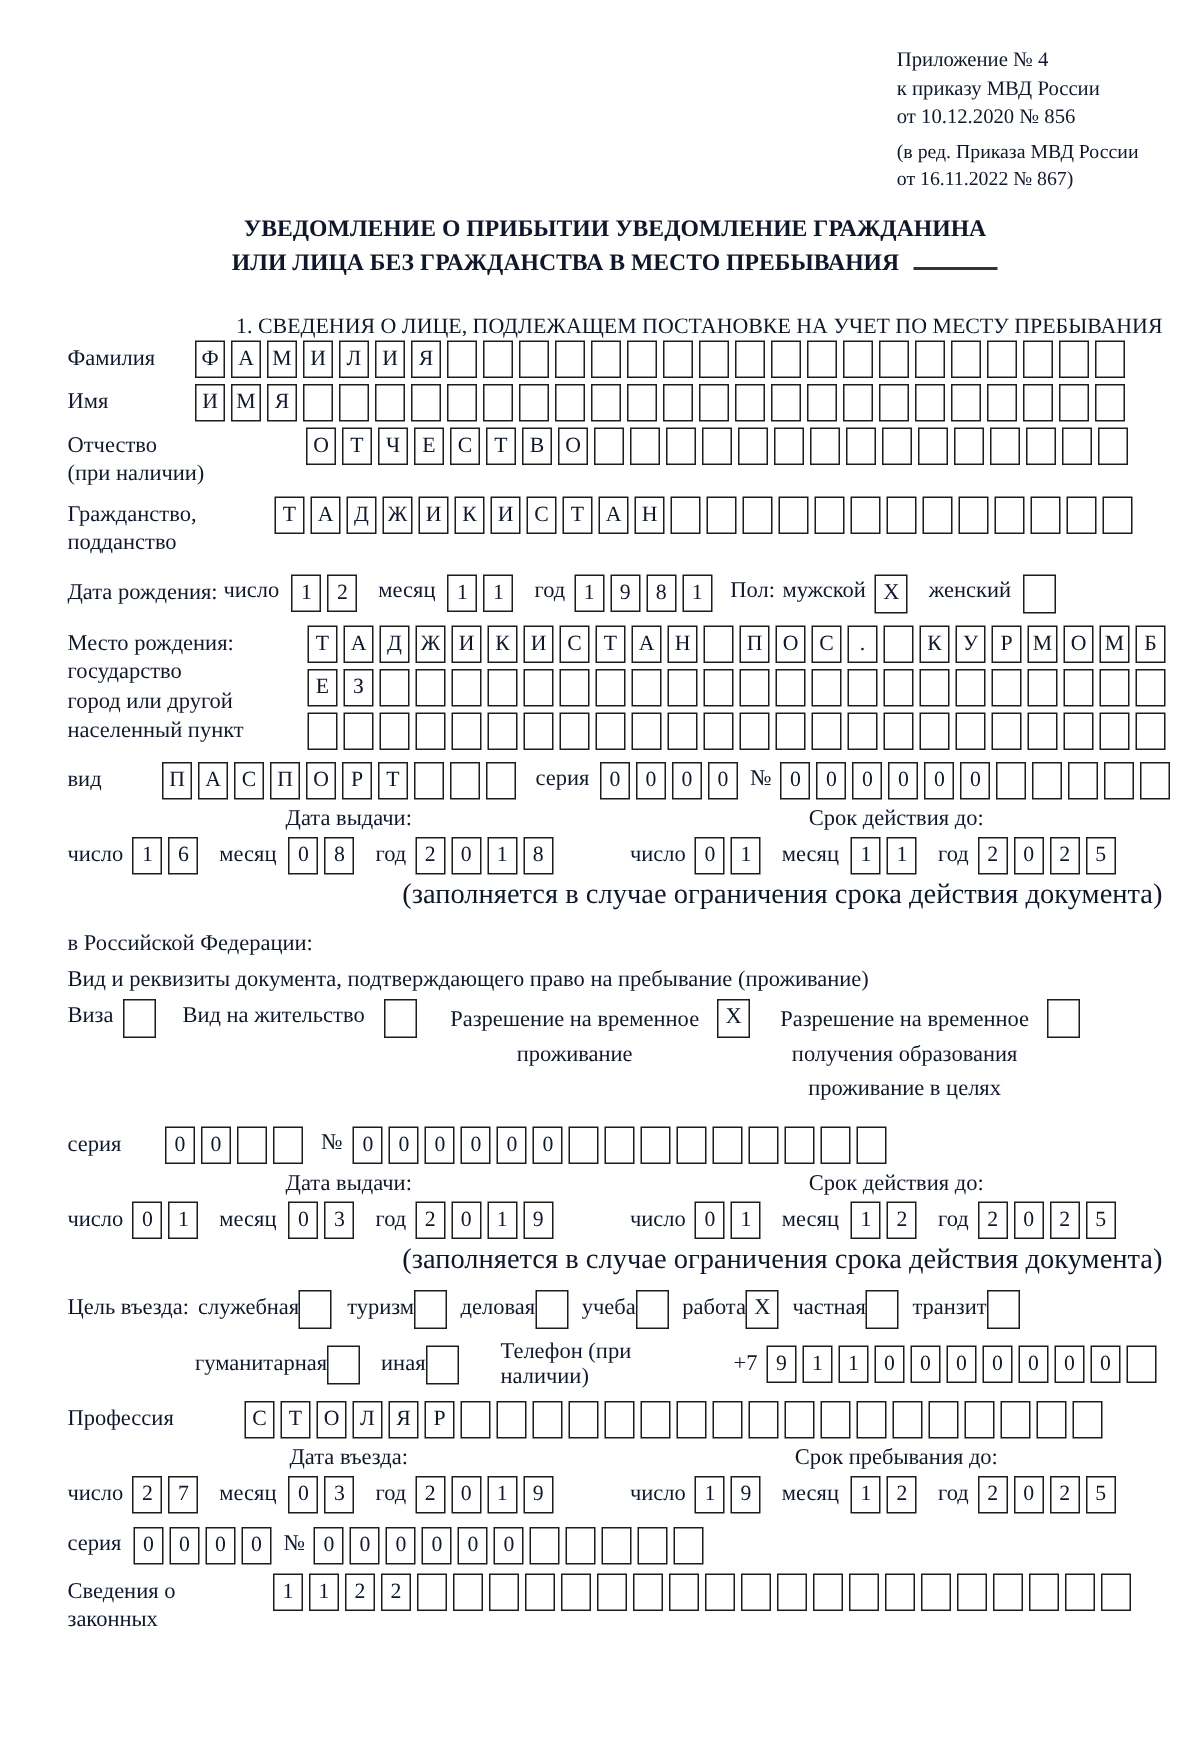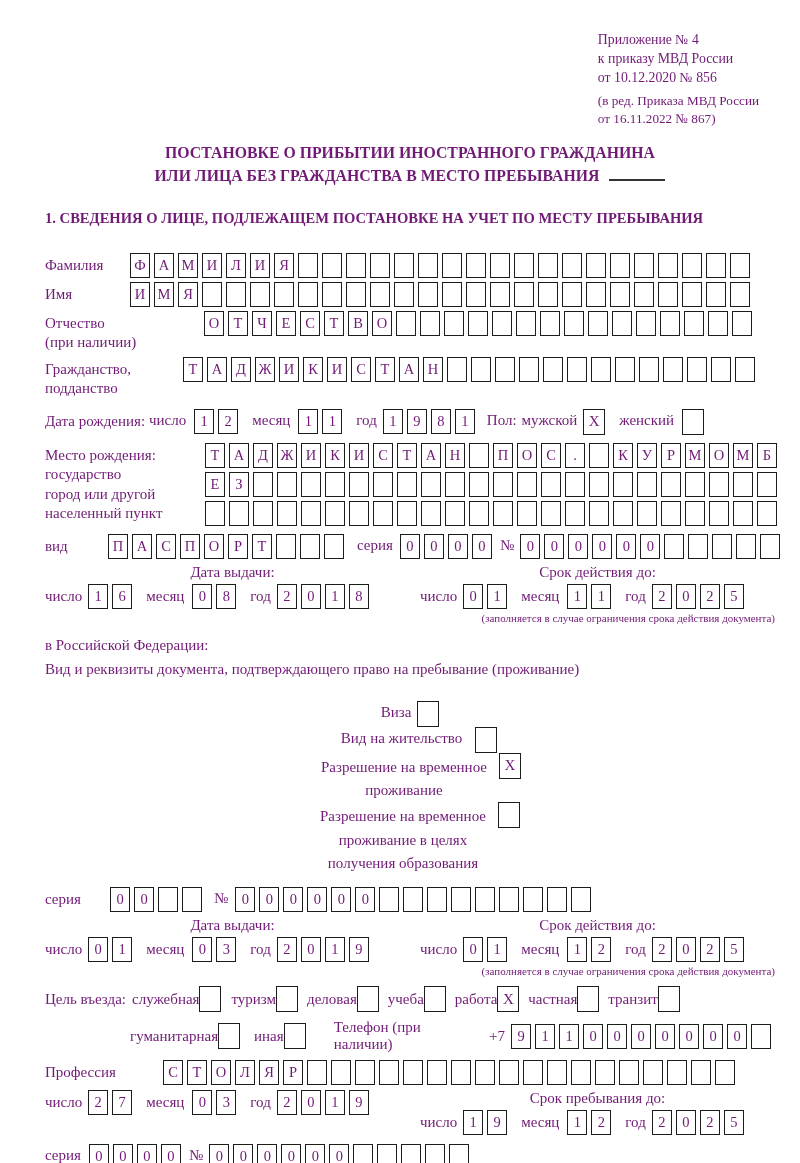--- a/index.html
+++ b/index.html
@@ -1,34 +1,34 @@
 <!DOCTYPE html>
 <html><head>
 <meta charset="utf-8">
 <style>
   * { box-sizing: border-box; margin: 0; padding: 0; }
   html, body { background: #ffffff; }
   .page {
     width: 800px; height: 1163px; overflow: hidden; position: relative;
-    background: #fff; color: #701a75;
+    background: #fff; color: #0f172a;
     font-family: "Liberation Serif", "DejaVu Serif", serif;
     font-size: 15px; padding: 30px 25px 8px 45px;
   }
   .annex { margin-left: auto; width: fit-content; margin-right: 16px;
            font-size: 13.8px; line-height: 1.38; }
   .annex div { white-space: nowrap; }
   .annex .note { margin-top: 5px; font-size: 13.2px; }
   .forma { text-align: right; font-weight: bold; font-size: 15.5px;
            margin: 26px 14px 0 0; letter-spacing: .4px; }
   .title { text-align: center; font-weight: bold; font-size: 15.8px;
            line-height: 1.5; margin-top: 12px; }
   .blank { display: inline-block; width: 56px; height: 14px;
            border-bottom: 2px solid #333; margin-left: 10px; }
-  .sec-h { text-align: left; font-weight: bold; font-size: 14.6px;
-           margin-top: 22px; margin-bottom: 26px; }
+  .sec-h { text-align: right; font-weight: normal; font-size: 14.6px;
+           margin-top: 22px; }
   .row { display: flex; align-items: flex-start; margin-bottom: 4px; }
   .lbl { flex-shrink: 0; line-height: 1.3; padding-top: 3px; }
   .w { padding-top: 3px; flex-shrink: 0; }
   .cells { display: flex; flex-shrink: 0; }
   .cell { width: 20px; height: 25px; border: 1.6px solid #1c1c1c;
           margin-right: 4px; display: flex; align-items: center;
           justify-content: center; font-size: 14.5px; flex-shrink: 0; }
   .cbox { width: 22px; height: 26px; border: 1.6px solid #1c1c1c;
           display: flex; align-items: center; justify-content: center;
           font-size: 15px; flex-shrink: 0; }
@@ -36,23 +36,23 @@
   .doc-h { text-align: center; font-weight: bold; font-size: 15px;
            margin: 4px 0 7px; }
   .dates { display: flex; margin-top: 5px; }
   .dcol-l { width: 375px; flex-shrink: 0; }
   .dcol-r { flex: 1; }
   .dcap { text-align: center; margin-bottom: 3px; }
   .dline { display: flex; align-items: center; }
   .dline .w { padding-top: 0; }
   .ml10 { margin-left: 10px; } .mr8 { margin-right: 8px; }
   .mr6 { margin-right: 6px; }
-  .dnote { text-align: right; font-size: 11px; margin: 3px 0 9px; }
+  .dnote { text-align: right; font-size: 19px; margin: 3px 0 9px; }
   .intro { line-height: 1.6; margin-top: 4px; }
-  .opts { display: flex; align-items: center; margin: 20px 0 12px; flex-direction: column; }
+  .opts { display: flex; align-items: flex-start; margin: 1px 0 12px; }
   .opt { display: flex; align-items: flex-start; }
   .opt .txt { text-align: center; line-height: 1.55; padding-top: 3px; }
   .purpose-row { display: flex; align-items: center; margin-bottom: 7px; }
   .pair { display: flex; align-items: center; }
 </style>
 </head>
 <body>
 
 <div class="page">
 
@@ -61,21 +61,21 @@
     <div>к приказу МВД России</div>
     <div>от 10.12.2020 № 856</div>
     <div class="note">
       <div>(в ред. Приказа МВД России</div>
       <div>от 16.11.2022 № 867)</div>
     </div>
   </div>
 
 
   <div class="title">
-    <div>ПОСТАНОВКЕ О ПРИБЫТИИ ИНОСТРАННОГО ГРАЖДАНИНА</div>
+    <div>УВЕДОМЛЕНИЕ О ПРИБЫТИИ УВЕДОМЛЕНИЕ ГРАЖДАНИНА</div>
     <div>
       <span>ИЛИ ЛИЦА БЕЗ ГРАЖДАНСТВА В МЕСТО ПРЕБЫВАНИЯ</span><span class="blank"></span>
     </div>
   </div>
 
   <div class="sec-h">1. СВЕДЕНИЯ О ЛИЦЕ, ПОДЛЕЖАЩЕМ ПОСТАНОВКЕ НА УЧЕТ ПО МЕСТУ ПРЕБЫВАНИЯ</div>
 
   <div class="row">
     <div class="lbl" style="width:85px">Фамилия</div>
     <div class="cells">
@@ -423,22 +423,22 @@
     <div class="opt" style="margin-left:22px">
       <div class="txt" style="margin-right:12px">
         <div>Разрешение на временное</div>
         <div>проживание</div>
       </div>
       <div class="cbox">X</div>
     </div>
     <div class="opt" style="margin-left:20px">
       <div class="txt" style="margin-right:12px">
         <div>Разрешение на временное</div>
+        <div>получения образования</div>
         <div>проживание в целях</div>
-        <div>получения образования</div>
       </div>
       <div class="cbox"></div>
     </div>
   </div>
 
   <div class="row">
     <span class="lbl" style="width:65px">серия</span>
     <div class="cells">
         <div class="cell">0</div>
         <div class="cell">0</div>
@@ -596,20 +596,21 @@
         <div class="cell"></div>
         <div class="cell"></div>
         <div class="cell"></div>
         <div class="cell"></div>
         <div class="cell"></div>
       </div>
   </div>
 
   <div class="dates">
     <div class="dcol-l">
+      <div class="dcap">Дата въезда:</div>
       <div class="dline">
         <span class="w mr6">число</span>
         <div class="cells">
             <div class="cell">2</div>
             <div class="cell">7</div>
           </div>
         <span class="w mr8 ml10">месяц</span>
         <div class="cells">
             <div class="cell">0</div>
             <div class="cell">3</div>

